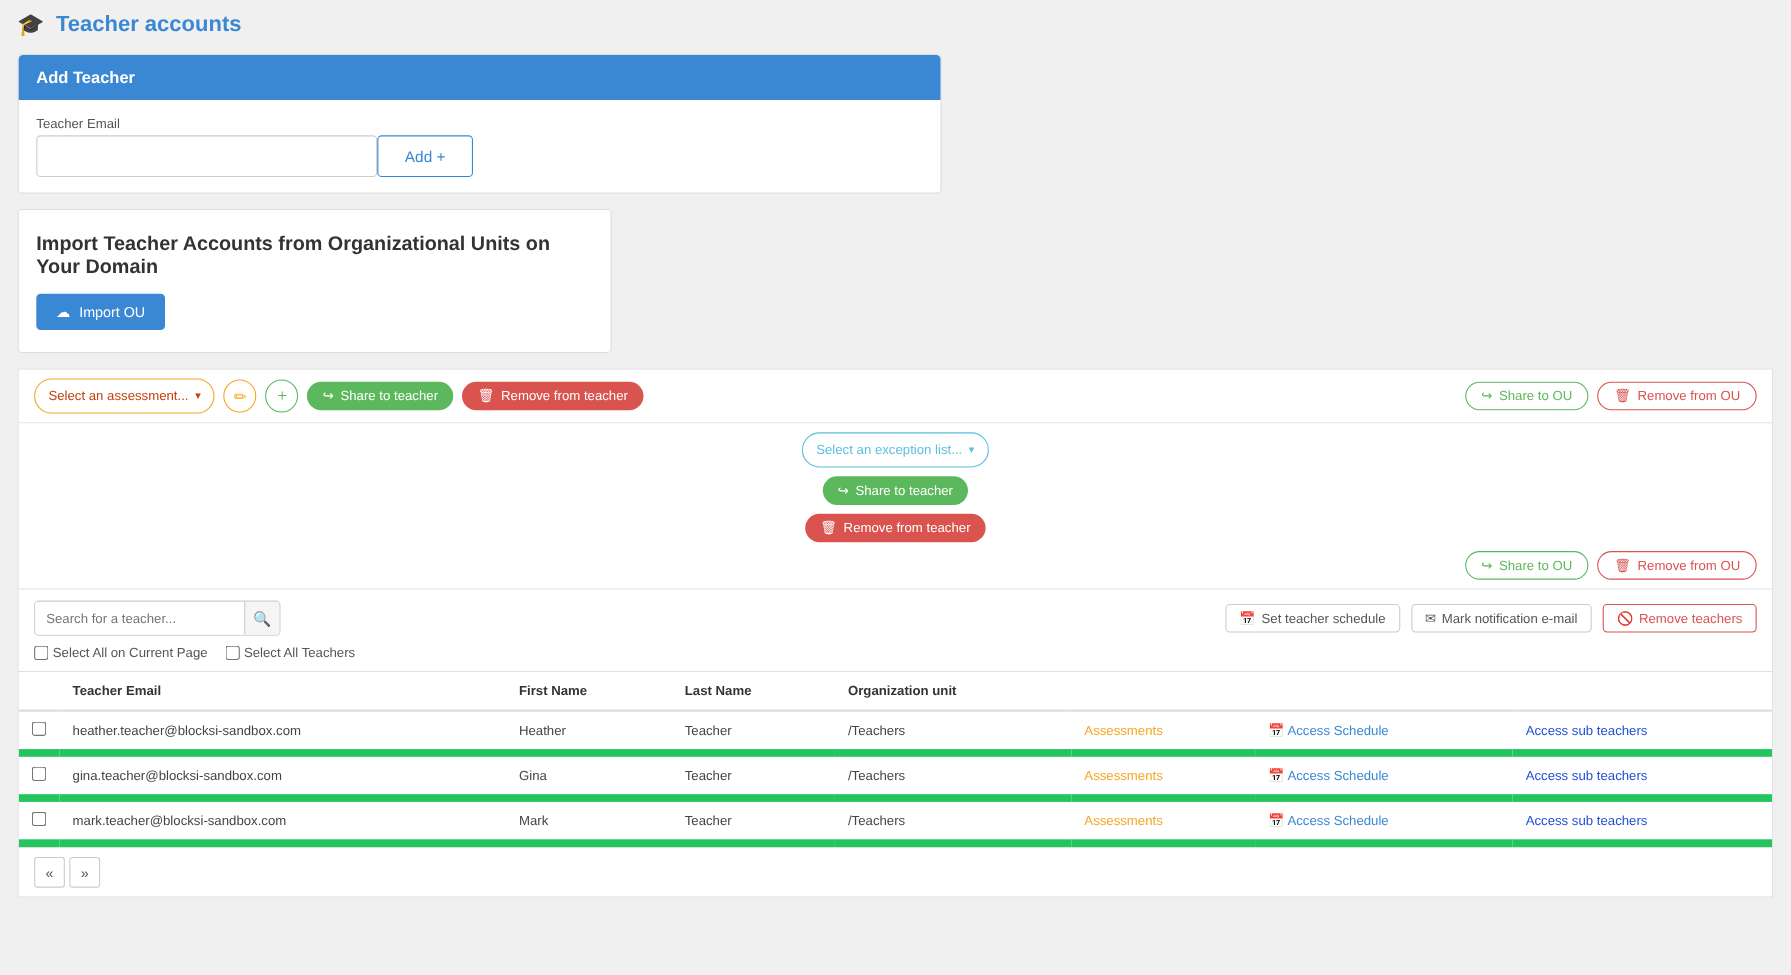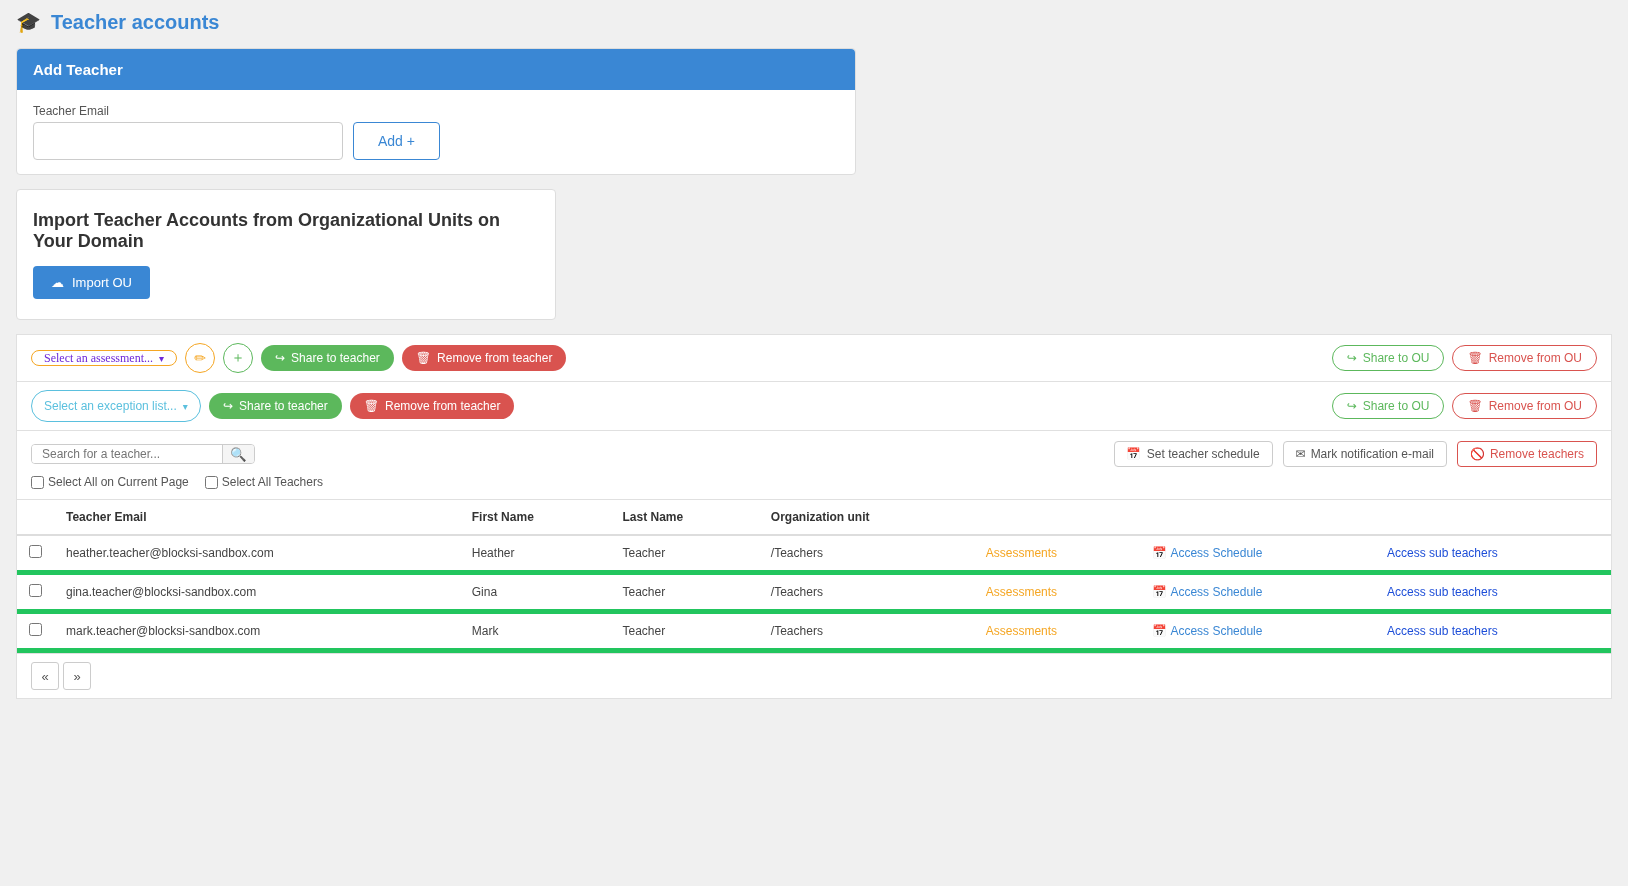--- a/index.html
+++ b/index.html
@@ -10,77 +10,77 @@
     .page-title { display: flex; align-items: center; gap: 10px; margin-bottom: 14px; color: #3a87d4; font-size: 20px; font-weight: 600; }
 
     .card { background: #fff; border: 1px solid #ddd; border-radius: 4px; margin-bottom: 14px; }
 
     .card-header { background: #3a87d4; color: #fff; padding: 12px 16px; font-size: 15px; font-weight: 600; border-radius: 4px 4px 0 0; }
 
     .card-body { padding: 14px 16px; }
 
     .form-label { font-size: 12px; color: #555; margin-bottom: 4px; display: block; }
 
-    .form-row { display: flex; align-items: flex-start; gap: 10px; }
+    .form-row { display: flex; align-items: flex-start; }
 
     .email-input { width: 310px; height: 38px; border: 1px solid #ccc; border-radius: 4px; padding: 0 10px; font-size: 13px; outline: none; }
 
     .add-btn { height: 38px; padding: 0 24px; border: 1px solid #3a87d4; border-radius: 4px; background: #fff; color: #3a87d4; font-size: 14px; cursor: pointer; display: flex; align-items: center; gap: 6px; }
 
     .import-card { max-width: 540px; }
     .import-card .card-body { padding: 20px 16px; }
     .import-title { font-weight: 700; font-size: 18px; margin-bottom: 14px; }
 
     .import-btn { display: inline-flex; align-items: center; gap: 8px; background: #3a87d4; color: #fff; border: none; border-radius: 4px; padding: 9px 18px; font-size: 13px; cursor: pointer; }
 
     .toolbar-row { background: #fff; border: 1px solid #e0e0e0; padding: 8px 14px; display: flex; align-items: center; gap: 8px; flex-wrap: wrap; }
 
-    .dropdown-btn { height: 16px; border: 1px solid #f5a623; border-radius: 20px; padding: 0 12px; font-size: 12px; color: #6d28d9; background: #fff; cursor: pointer; display: inline-flex; align-items: center; gap: 6px; font-family: Liberation Serif, serif; }
+    .dropdown-btn { height: 32px; border: 1px solid #f5a623; border-radius: 20px; padding: 0 12px; font-size: 12px; color: #c2410c; background: #fff; cursor: pointer; display: inline-flex; align-items: center; gap: 6px; }
 
     .icon-btn-circle { width: 30px; height: 30px; border-radius: 50%; border: 1.5px solid #f5a623; background: #fff; color: #f5a623; font-size: 14px; display: inline-flex; align-items: center; justify-content: center; cursor: pointer; }
 
     .icon-btn-circle-green { width: 30px; height: 30px; border-radius: 50%; border: 1.5px solid #5cb85c; background: #fff; color: #5cb85c; font-size: 14px; display: inline-flex; align-items: center; justify-content: center; cursor: pointer; }
 
     .btn-share-teacher { background: #5cb85c; color: #fff; border: none; border-radius: 20px; padding: 6px 14px; font-size: 12px; cursor: pointer; display: inline-flex; align-items: center; gap: 6px; }
 
     .btn-remove-teacher { background: #d9534f; color: #fff; border: none; border-radius: 20px; padding: 6px 14px; font-size: 12px; cursor: pointer; display: inline-flex; align-items: center; gap: 6px; }
 
     .btn-share-ou { border: 1.5px solid #5cb85c; background: #fff; color: #5cb85c; border-radius: 20px; padding: 5px 14px; font-size: 12px; cursor: pointer; display: inline-flex; align-items: center; gap: 6px; }
 
     .btn-remove-ou { border: 1.5px solid #d9534f; background: #fff; color: #d9534f; border-radius: 20px; padding: 5px 14px; font-size: 12px; cursor: pointer; display: inline-flex; align-items: center; gap: 6px; }
 
     .toolbar-right { margin-left: auto; display: flex; align-items: center; gap: 8px; }
 
-    .toolbar-row-2 { background: #fff; border: 1px solid #e0e0e0; border-top: none; padding: 8px 14px; display: flex; align-items: center; gap: 8px; flex-wrap: wrap; }
+    .toolbar-row-2 { background: #fff; border: 1px solid #e0e0e0; border-top: none; padding: 8px 14px; display: flex; align-items: center; gap: 8px; flex-wrap: wrap; flex-direction: column; }
 
     .exception-dropdown { height: 32px; border: 1px solid #5bc0de; border-radius: 20px; padding: 0 12px; font-size: 12px; color: #5bc0de; background: #fff; display: inline-flex; align-items: center; gap: 6px; cursor: pointer; min-width: 170px; }
 
     .search-section { background: #fff; border: 1px solid #e0e0e0; border-top: none; padding: 10px 14px; }
 
     .search-row { display: flex; align-items: center; gap: 8px; }
 
-    .search-input-wrap { display: flex; align-items: center; border: 1px solid #ccc; border-radius: 4px; overflow: hidden; height: 20px; }
+    .search-input-wrap { display: flex; align-items: center; border: 1px solid #ccc; border-radius: 4px; overflow: hidden; height: 32px; }
     .search-input { border: none; outline: none; padding: 0 10px; font-size: 12px; width: 190px; height: 100%; }
     .search-btn { background: #f5f5f5; border: none; border-left: 1px solid #ccc; height: 100%; width: 32px; cursor: pointer; display: flex; align-items: center; justify-content: center; color: #777; }
 
     .search-right { margin-left: auto; display: flex; align-items: center; gap: 10px; }
 
     .btn-schedule { border: 1px solid #ccc; background: #fff; border-radius: 4px; padding: 5px 12px; font-size: 12px; color: #555; cursor: pointer; display: inline-flex; align-items: center; gap: 5px; }
 
     .btn-notification { border: 1px solid #ccc; background: #fff; border-radius: 4px; padding: 5px 12px; font-size: 12px; color: #555; cursor: pointer; display: inline-flex; align-items: center; gap: 5px; }
 
     .btn-remove-teachers { border: 1px solid #d9534f; background: #fff; border-radius: 4px; padding: 5px 12px; font-size: 12px; color: #d9534f; cursor: pointer; display: inline-flex; align-items: center; gap: 5px; }
 
     .checkbox-row { display: flex; align-items: center; gap: 16px; margin-top: 8px; font-size: 12px; color: #555; }
     .checkbox-row label { display: flex; align-items: center; gap: 4px; cursor: pointer; }
 
     .table-wrap { background: #fff; border: 1px solid #e0e0e0; border-top: none; overflow-x: auto; }
     table { width: 100%; border-collapse: collapse; }
     thead th { border-bottom: 2px solid #ddd; padding: 10px 12px; text-align: left; font-weight: 700; font-size: 12px; color: #333; background: #fff; }
-    tbody tr { border-bottom: 5px solid #22c55e; }
+    tbody tr { border-bottom: 7px solid #22c55e; }
     tbody td { padding: 9px 12px; font-size: 12px; color: #444; vertical-align: middle; }
 
     .link-assessments { color: #f5a623; cursor: pointer; text-decoration: none; }
 
     .link-blue { color: #3a87d4; cursor: pointer; text-decoration: none; display: inline-flex; align-items: center; gap: 4px; }
 
     .link-plain { color: #1d4ed8; cursor: pointer; text-decoration: none; }
 
     .pagination { background: #fff; border: 1px solid #e0e0e0; border-top: none; padding: 8px 14px; display: flex; align-items: center; gap: 4px; }
     .page-btn { border: 1px solid #ccc; background: #fff; border-radius: 3px; width: 28px; height: 28px; display: inline-flex; align-items: center; justify-content: center; cursor: pointer; font-size: 13px; color: #555; }

